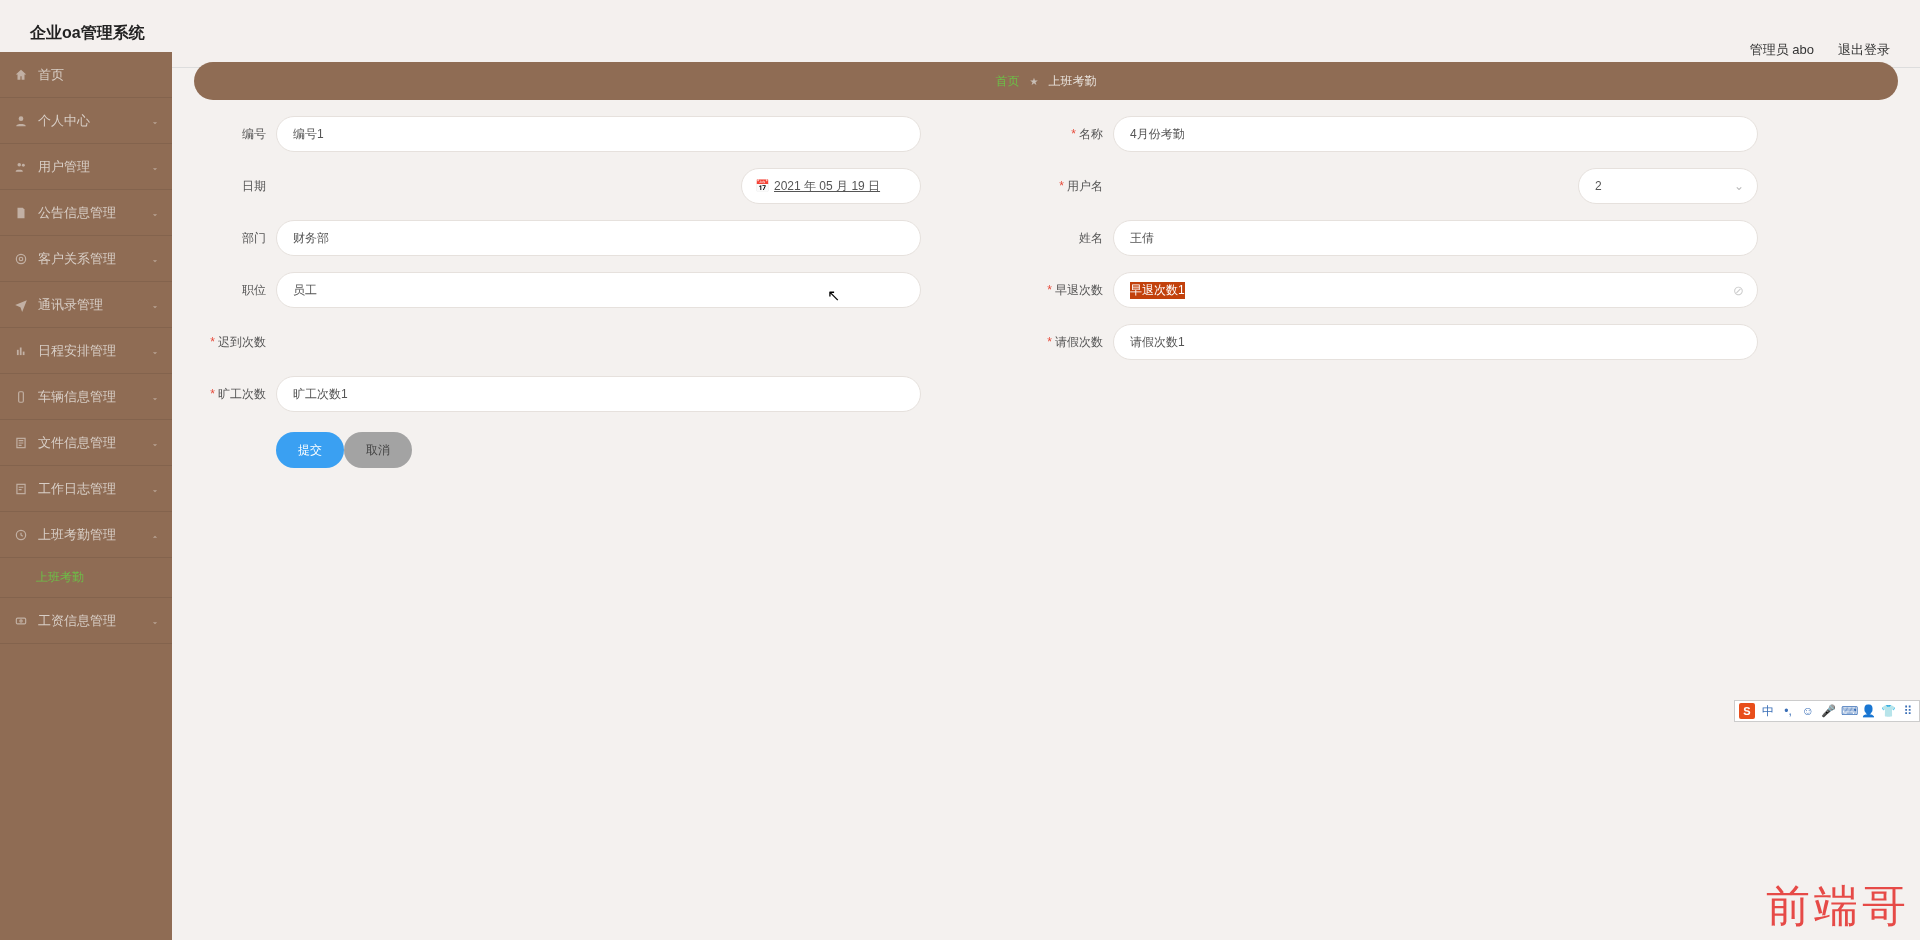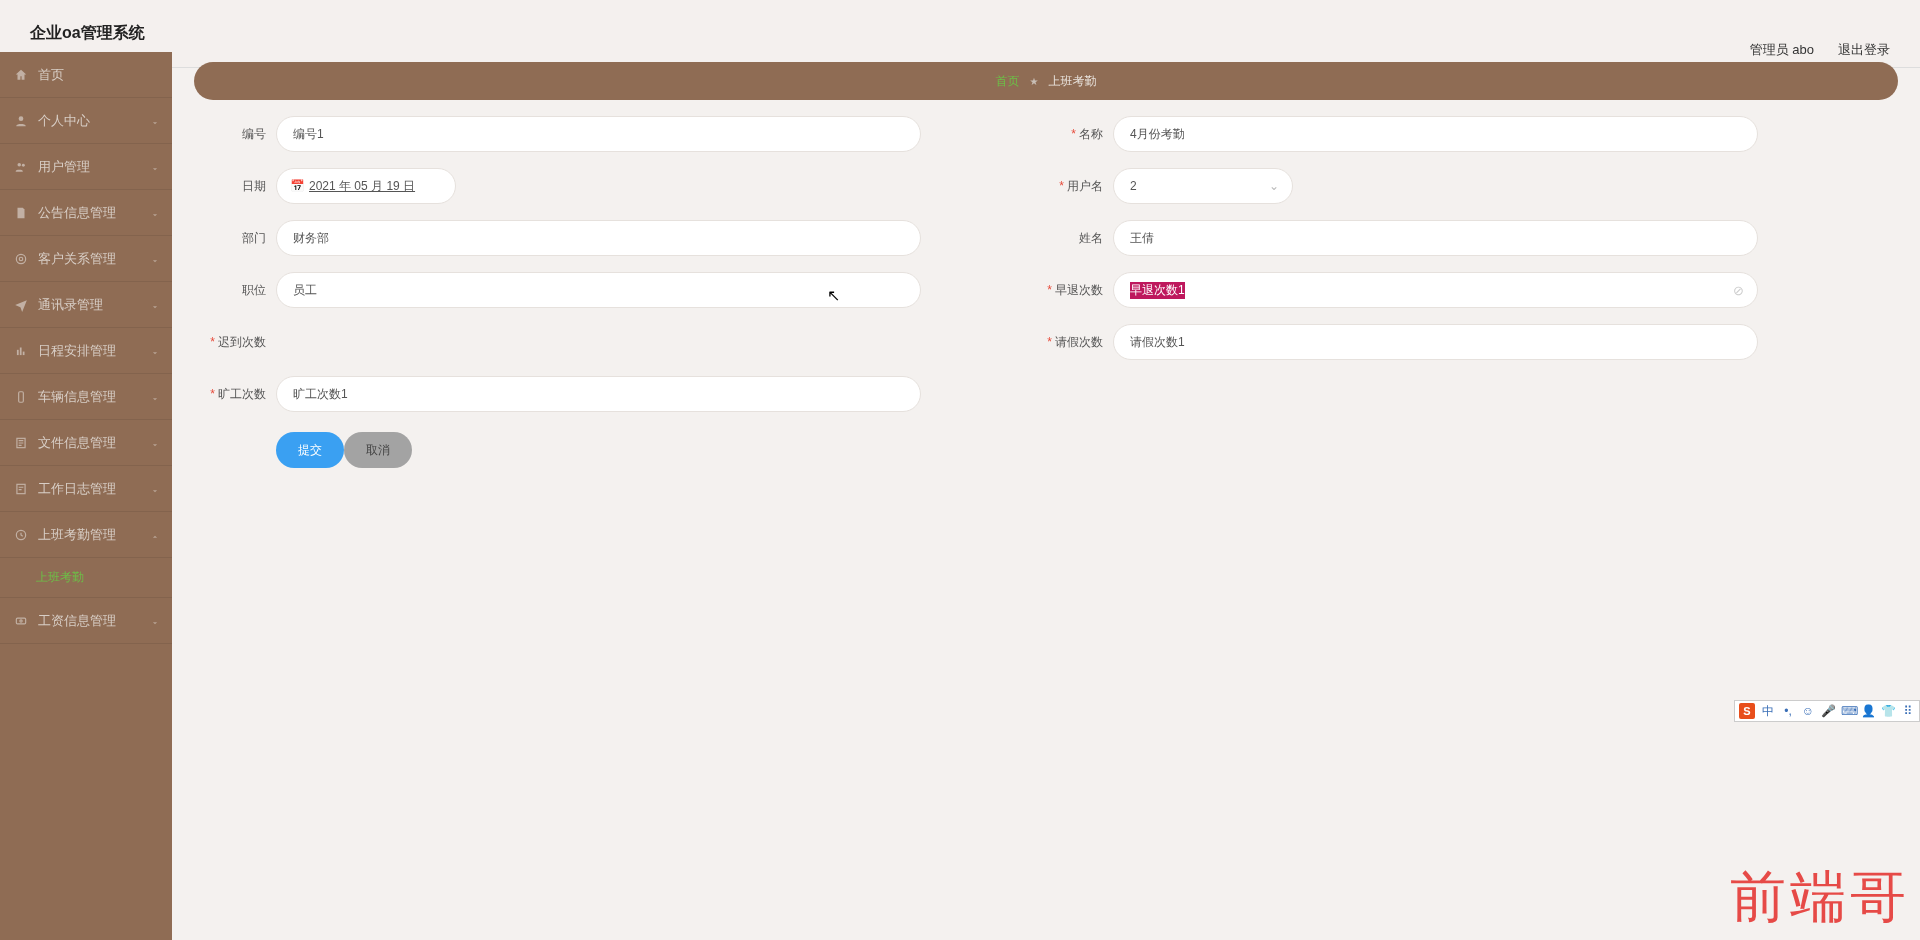--- a/index.html
+++ b/index.html
@@ -119,20 +119,21 @@
   display: grid;
   grid-template-columns: 1fr 1fr;
   column-gap: 110px;
   row-gap: 16px;
   padding-right: 140px;
 }
 .form-row {
   display: flex;
   align-items: center;
   gap: 10px;
+  justify-content: space-between;
 }
 .form-label {
   width: 72px;
   text-align: right;
   color: #555;
   font-size: 12px;
   flex-shrink: 0;
 }
 .form-label .req {
   color: #e74c3c;
@@ -163,21 +164,21 @@
   color: #bbb;
   font-size: 12px;
   pointer-events: none;
 }
 .date-icon { left: 14px; }
 .input-wrap .date-field { padding-left: 32px; text-decoration: underline; }
 .select-chevron { right: 14px; }
 .clear-mark { right: 14px; color: #ccc; font-size: 13px; pointer-events: auto; cursor: pointer; }
 
 .selected-text {
-  background: #be185d;
+  background: #c2410c;
   color: #fff;
 }
 
 
 .form-actions {
   grid-column: 1 / 2;
   padding-left: 82px;
   display: flex;
   margin-top: 4px;
 }
@@ -216,21 +217,21 @@
   font-size: 11px;
 }
 .ime-bar .ic { color: #3a6fb7; width: 14px; text-align: center; }
 
 .watermark {
   position: absolute;
   right: 10px;
   bottom: 4px;
   color: #e53935;
   font-family: "KaiTi","STKaiti",serif;
-  font-size: 56px;
+  font-size: 44px;
   letter-spacing: 4px;
   opacity: 0.9;
 }
 
 .cursor-arrow {
   position: absolute;
   left: 827px;
   top: 286px;
   pointer-events: none;
   font-size: 16px;

